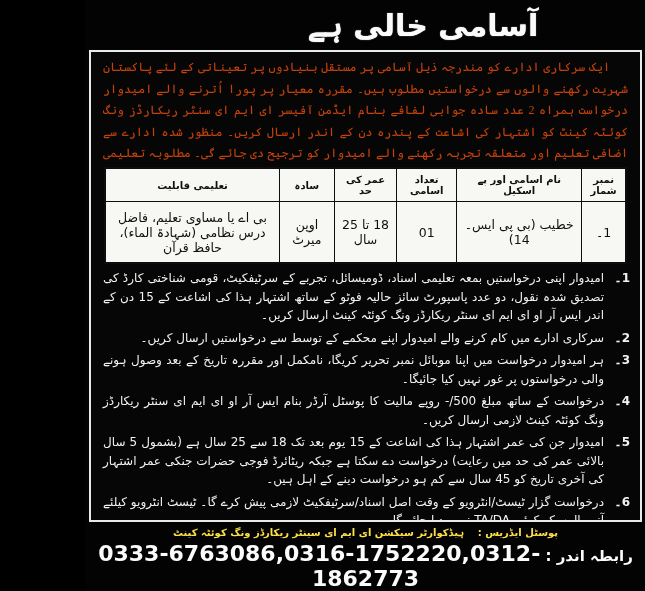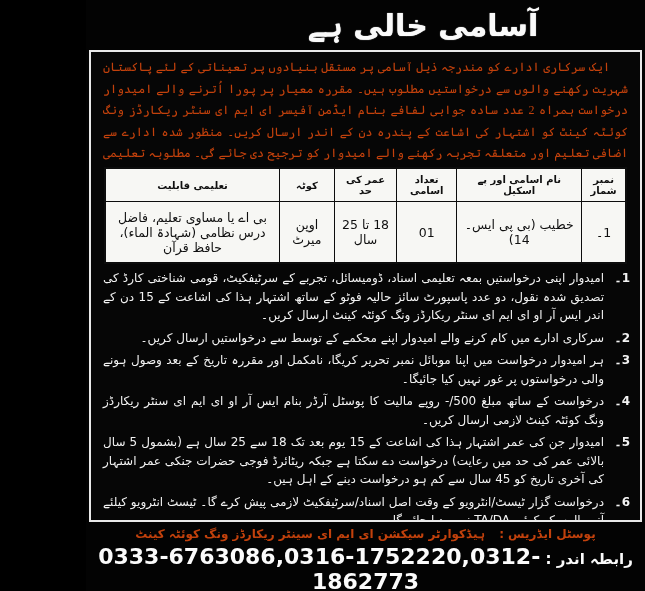--- a/index.html
+++ b/index.html
@@ -82,21 +82,21 @@
     font-weight:bold;
   }
   .term .txt{flex:1;text-align:justify;padding-left:4px;}
   
   .footer{
     position:absolute;left:0;right:0;bottom:0;height:69px;
     background:#030303;
     text-align:center;
     padding-top:5px;box-sizing:border-box;
   }
-  .addr-line{font-size:12px;font-weight:bold;color:#c2410c;}
+  .addr-line{font-size:10px;font-weight:bold;color:#fde047;}
   .addr-line .lbl{margin-left:10px;}
   .phone-line{margin-top:3px;font-size:15px;font-weight:bold;color:#fbfbfb;}
   .phones{
     direction:ltr;unicode-bidi:isolate;
     font-size:22px;font-weight:bold;letter-spacing:0.5px;
     font-family:"DejaVu Sans",sans-serif;
   }
 </style>
 </head>
 <body>
@@ -119,21 +119,21 @@
         <col style="width:12%">
         <col style="width:10.5%">
         <col style="width:33.5%">
       </colgroup>
       <thead>
         <tr>
           <th>نمبر شمار</th>
           <th>نام اسامی اور پے اسکیل</th>
           <th>تعداد اسامی</th>
           <th>عمر کی حد</th>
-          <th>کوٹہ</th>
+          <th>سادہ</th>
           <th>تعلیمی قابلیت</th>
         </tr>
       </thead>
       <tbody>
         <tr>
           <td>1۔</td>
           <td>خطیب (بی پی ایس۔14)</td>
           <td>01</td>
           <td>18 تا 25 سال</td>
           <td>اوپن میرٹ</td>

